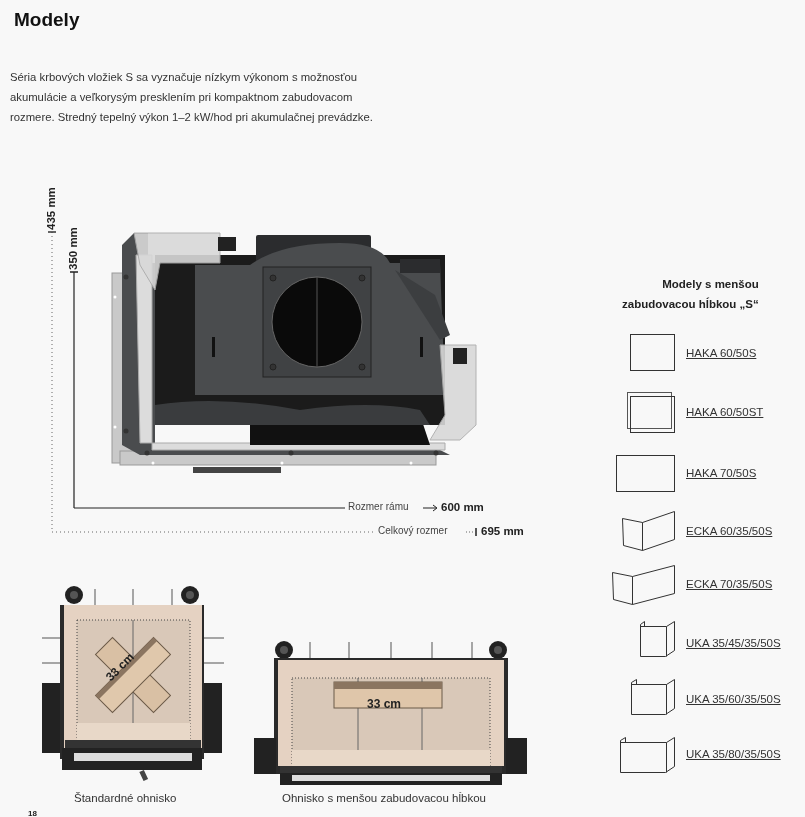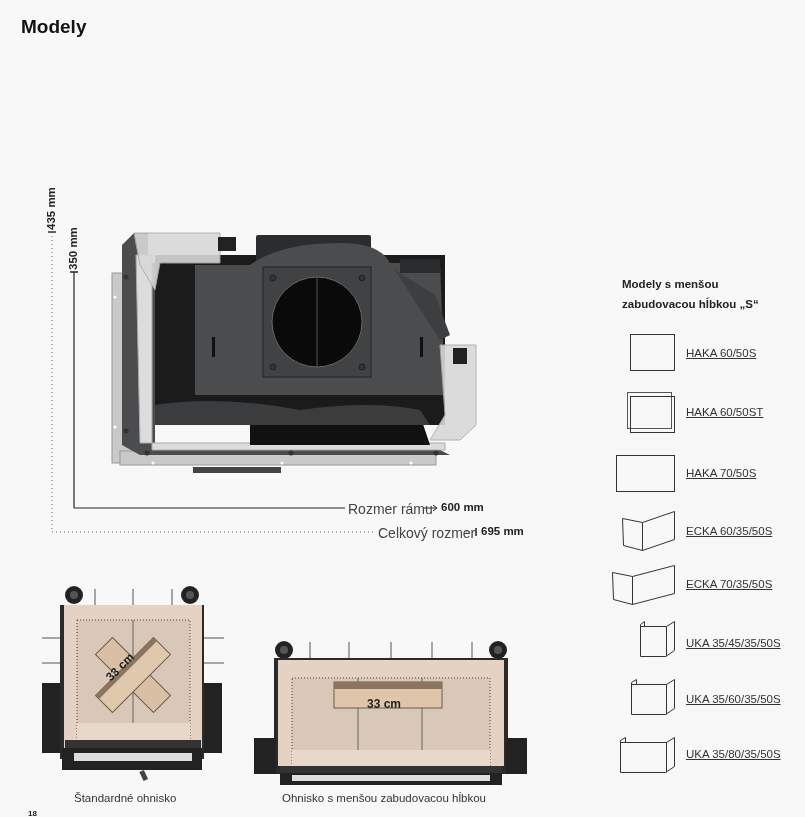--- a/index.html
+++ b/index.html
@@ -1,39 +1,40 @@
 <!DOCTYPE html>
 <html><head>
 <meta charset="utf-8">
 <style>
   html,body{margin:0;padding:0;}
   body{width:805px;height:817px;background:#f8f8f8;position:relative;overflow:hidden;font-family:"Liberation Sans",sans-serif;color:#1a1a1a;}
-  .title{position:absolute;left:10px;top:4px;font-size:19px;font-weight:bold;line-height:24px;margin:11px;color:#111;}
+  .title{position:absolute;left:10px;top:4px;font-size:19px;font-weight:bold;line-height:24px;margin:4px;color:#111;}
   .intro{position:absolute;left:10px;top:67px;width:400px;font-size:11.3px;line-height:20px;color:#333;margin:0;}
   .abs{position:absolute;}
   .dimv{position:absolute;font-size:11.5px;font-weight:bold;transform:rotate(-90deg);transform-origin:left top;white-space:nowrap;color:#222;}
-  .dimlabel{position:absolute;font-size:14px;color:#444;white-space:nowrap;}
+  .dimlabel{position:absolute;font-size:10px;color:#444;white-space:nowrap;}
   .dimval{position:absolute;font-size:11.5px;font-weight:bold;color:#222;white-space:nowrap;}
-  .side-title{position:absolute;left:622px;top:274px;font-size:11.5px;font-weight:bold;line-height:20px;color:#222;}
+  .side-title{position:absolute;left:622px;top:274px;font-size:11.5px;font-weight:bold;line-height:20px;color:#222;text-align:right;}
   .model{position:absolute;left:600px;width:205px;height:50px;}
   .model svg{position:absolute;left:0;top:0;}
   .model .mlabel{position:absolute;left:86px;font-size:11.5px;color:#333;white-space:nowrap;text-decoration:underline;}
   .caption{position:absolute;font-size:11.5px;color:#333;white-space:nowrap;}
   .pageno{position:absolute;left:0;top:809px;font-size:8px;font-weight:bold;color:#222;padding-left:28px;}
 </style>
 </head>
 <body>
 
 <h1 class="title">
   <span>Modely</span><br>
 </h1>
 
 <p class="intro">
-  <br>
-  <br>
+  <span>Séria krbových vložiek S sa vyznačuje nízkym výkonom s možnosťou</span><br>
+  <span>akumulácie a veľkorysým presklením pri kompaktnom zabudovacom</span><br>
+  <span>rozmere. Stredný tepelný výkon 1–2 kW/hod pri akumulačnej prevádzke.</span>
 </p>
 
 <div class="abs" style="left:0;top:0;width:600px;height:560px;">
 
   <svg class="abs" style="left:0;top:0" width="600" height="560">
     <line x1="52" y1="232" x2="52" y2="532" stroke="#666" stroke-width="1" stroke-dasharray="1,3"></line>
     <line x1="52" y1="532" x2="374" y2="532" stroke="#666" stroke-width="1" stroke-dasharray="1,3"></line>
     <line x1="48" y1="232" x2="56" y2="232" stroke="#333" stroke-width="1.5"></line>
     <line x1="74" y1="272" x2="74" y2="508" stroke="#222" stroke-width="1.2"></line>
     <line x1="70" y1="272" x2="78" y2="272" stroke="#222" stroke-width="1.5"></line>

